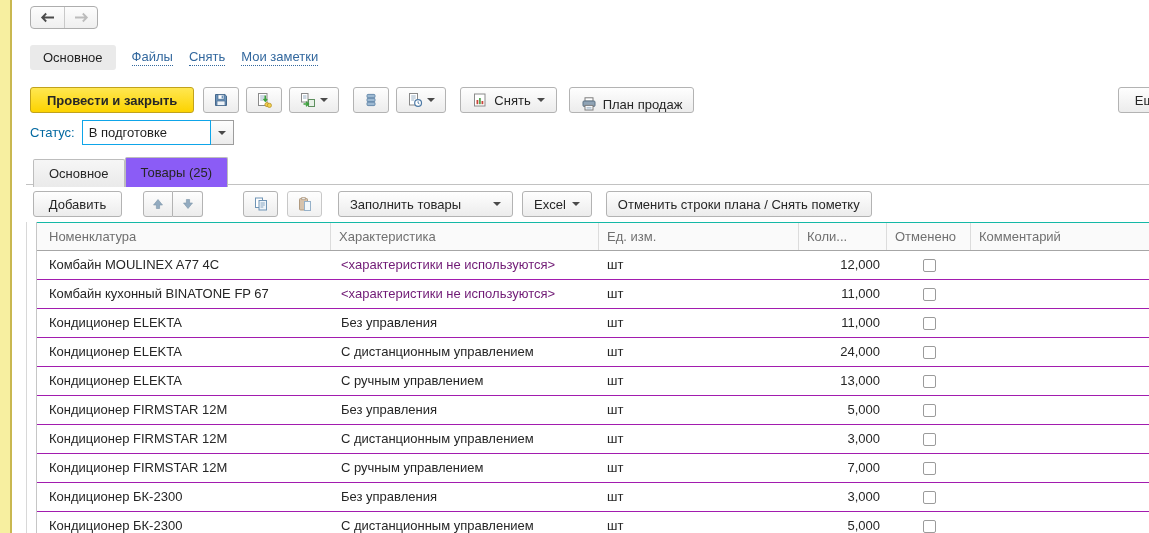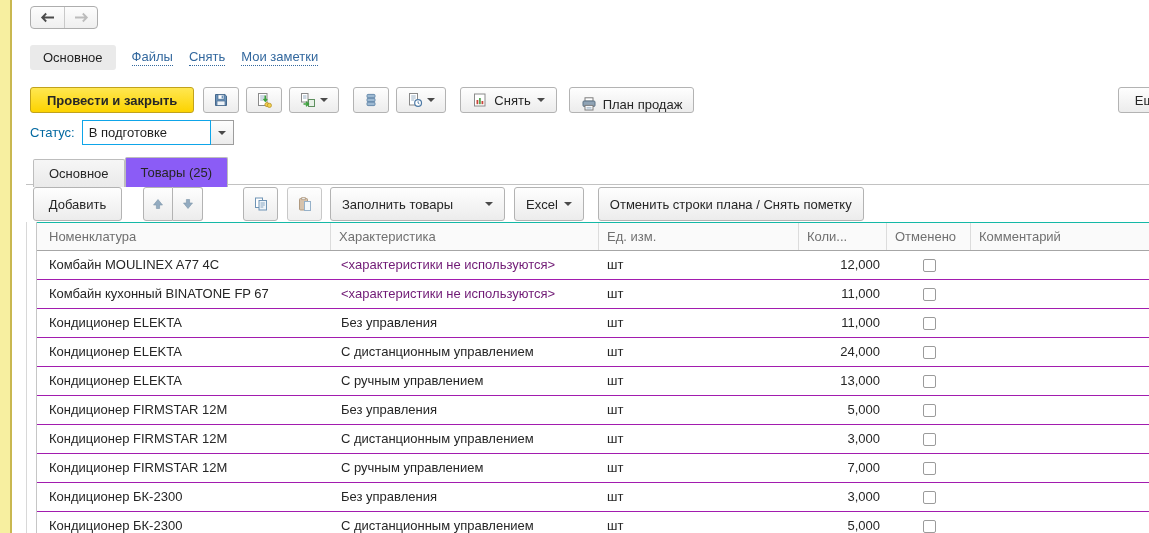--- a/index.html
+++ b/index.html
@@ -37,21 +37,21 @@
   .combo-btn { width: 23px; height: 25px; border: 1px solid #9D9D9D; border-left: none; background: linear-gradient(#FDFDFD,#ECECEC); display: flex; align-items: center; justify-content: center; cursor: pointer; }
 
   
   .tabline { position: absolute; left: 26px; top: 184px; width: 1123px; height: 1px; background: #C2C2C2; }
   .tabs { position: absolute; left: 33px; top: 155px; display: flex; align-items: flex-end; }
   .tab { padding: 0 15px; line-height: 27px; border: 1px solid #BDBDBD; border-bottom: none; border-radius: 2px 2px 0 0; background: linear-gradient(#F6F6F6,#EAEAEA); height: 28px; margin-top: 2px; cursor: pointer; }
   .tab.active { background: #8b5cf6; height: 30px; line-height: 29px; position: relative; z-index: 2; cursor: default; }
 
   
   .tbl-toolbar { position: absolute; left: 33px; top: 191px; display: flex; align-items: center; height: 26px; }
-  .btn-sm { height: 34px; }
+  .btn-sm { height: 26px; }
   .joined { display: flex; }
   .joined .btn { border-radius: 0; }
   .joined .btn:first-child { border-radius: 3px 0 0 3px; }
   .joined .btn:last-child { border-radius: 0 3px 3px 0; border-left: none; }
   .disabled-look { opacity: .72; }
 
   
   .guide-line { position: absolute; left: 26px; top: 222px; width: 1px; height: 311px; background: #D8D8D8; }
   .table { position: absolute; left: 36px; top: 222px; width: 1113px; border-left: 1px solid #C6C6C6; }
   .grid-row { display: grid; grid-template-columns: 294px 268px 200px 88px 84px minmax(100px, 1fr); }
@@ -61,21 +61,21 @@
   .th:last-child { border-right: none; }
   .tr { background: #fff; border-bottom: 1px solid #a21caf; cursor: default; }
   .td { line-height: 28px; padding: 0 8px; white-space: nowrap; overflow: hidden; }
   .td.c1 { padding-left: 12px; }
   .td.c2 { padding-left: 10px; }
   .td.num { text-align: right; padding-right: 7px; }
   .td.center { display: flex; align-items: center; justify-content: center; }
   .td.placeholder { color: #701a75; }
   .checkbox { width: 13px; height: 13px; border: 1px solid #9B9B9B; border-radius: 2px; background: #fff; display: inline-block; cursor: pointer; }
 
-  .gap8 { margin-left: 8px; gap: 32px; } .gap7 { margin-left: 7px; } .gap14 { margin-left: 14px; }
+  .gap8 { margin-left: 16px; gap: 32px; } .gap7 { margin-left: 7px; } .gap14 { margin-left: 14px; }
   .gap9 { margin-left: 9px; } .gap12 { margin-left: 12px; align-items: flex-end; } .gap21 { margin-left: 21px; }
   .gap40 { margin-left: 40px; }
 </style>
 </head>
 <body>
 
 <div class="screen">
   <div class="side-stripe"></div>
 
   <div class="navgroup">

